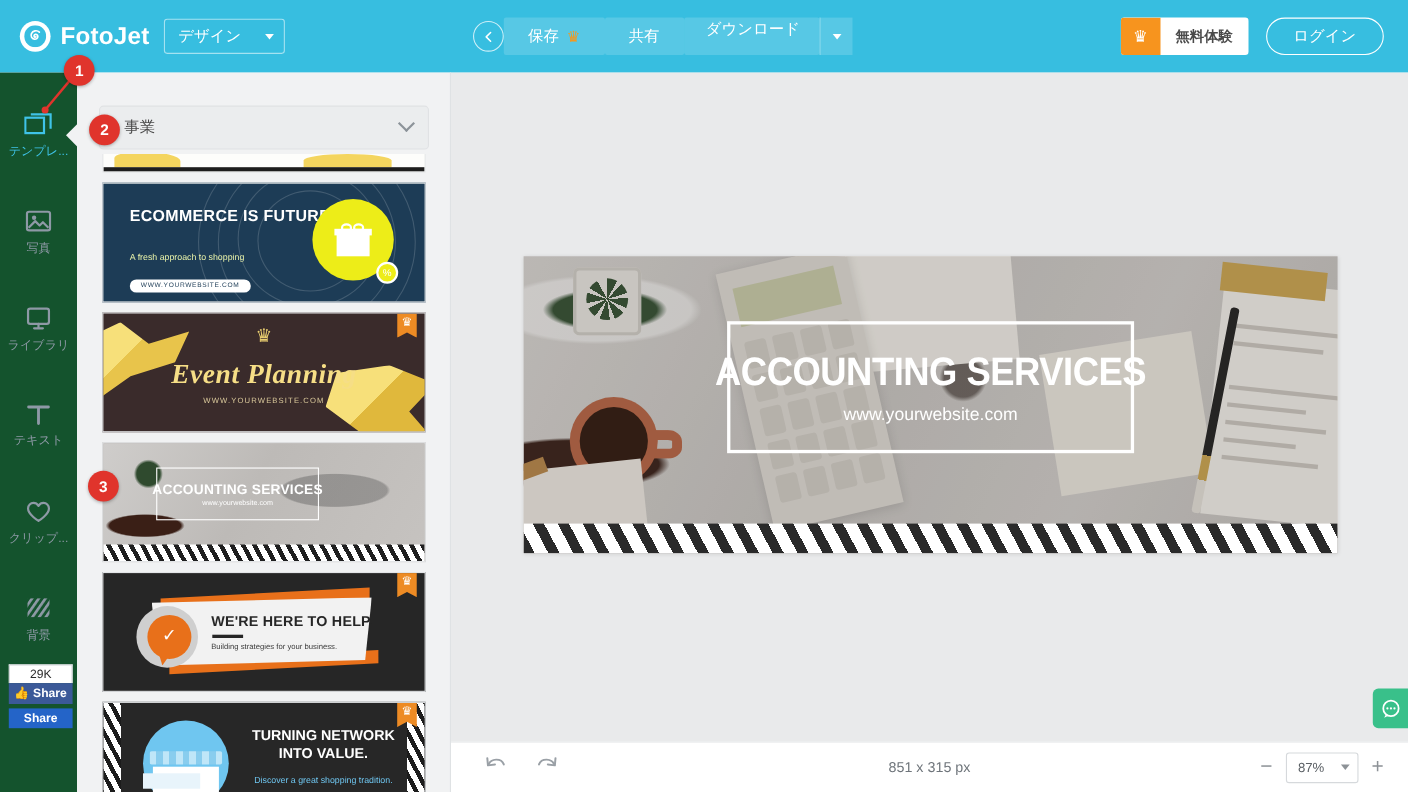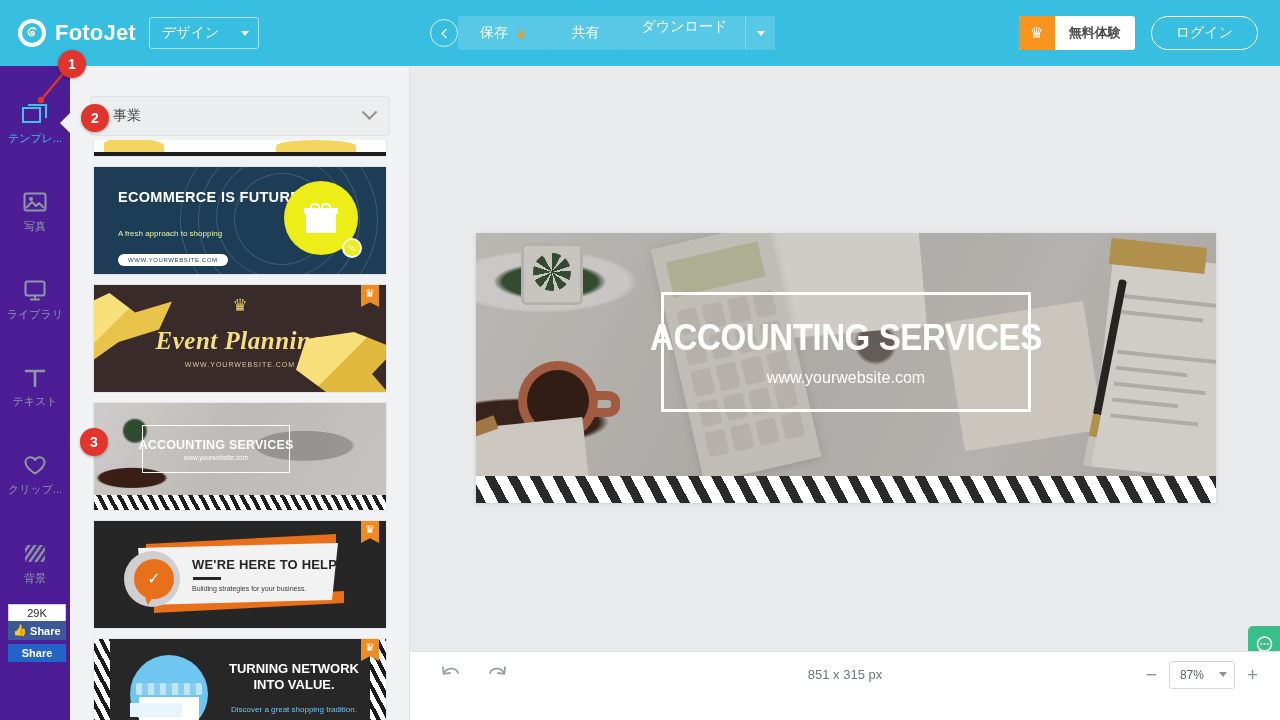--- a/index.html
+++ b/index.html
@@ -90,21 +90,21 @@
   }
   .login-btn {
     height: 34px; padding: 0 24px; border: 1.5px solid #ffffff;
     border-radius: 17px; color: #ffffff; font-size: 14px;
     display: flex; align-items: center; white-space: nowrap;
   }
 
   
   .rail {
     position: absolute; left: 0; top: 66px; width: 70px; height: 654px;
-    background: #4c1d95;
+    background: #14532d;
   }
   .rail-item {
     position: relative;
     width: 70px; height: 70px;
     display: flex; flex-direction: column; align-items: center; justify-content: center;
     gap: 4px; color: #8e99a6;
   }
   .rail-item .ri-label { font-size: 11px; line-height: 1; white-space: nowrap; }
   .rail-item.active { color: #3FC3E8; }
   .rail-item.active .ri-label { color: #3FC3E8; }
@@ -424,21 +424,21 @@
   .chat-bubble {
     position: absolute; right: 0; top: 560px;
     width: 32px; height: 36px; background: #39C08A;
     border-radius: 5px 0 0 5px;
     display: flex; align-items: center; justify-content: center;
     color: #ffffff;
   }
 
   
   .bottombar {
-    position: absolute; left: 410px; top: 651px; width: 870px; height: 46px;
+    position: absolute; left: 410px; top: 674px; width: 870px; height: 46px;
     background: #ffffff; border-top: 1px solid #e2e4e6;
     display: flex; align-items: center;
   }
   .undo-redo { display: flex; align-items: center; gap: 24px; padding-left: 30px; color: #9aa0a6; }
   .dim-label {
     position: absolute; left: 0; right: 0; text-align: center;
     color: #6f757b; font-size: 13px;
   }
   .zoom-ctl {
     position: absolute; right: 22px; display: flex; align-items: center; gap: 12px;

